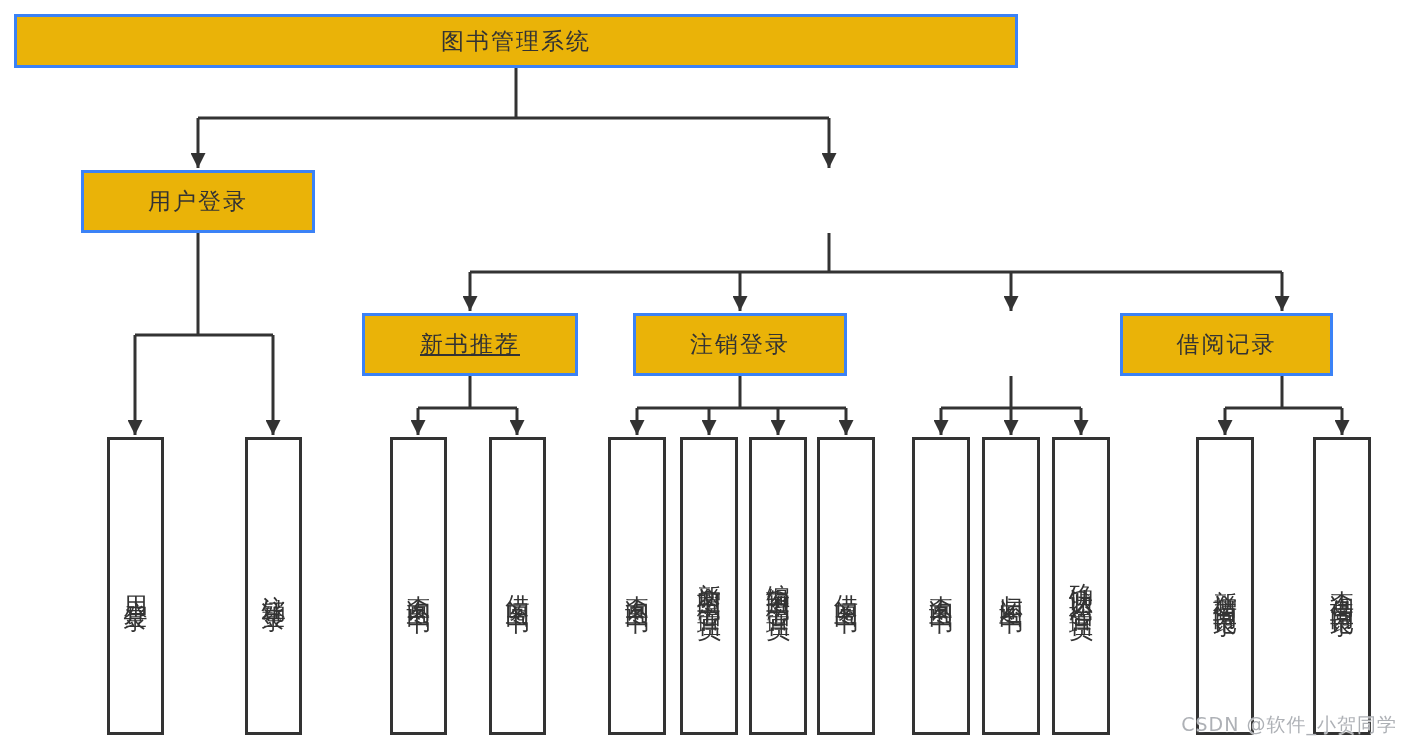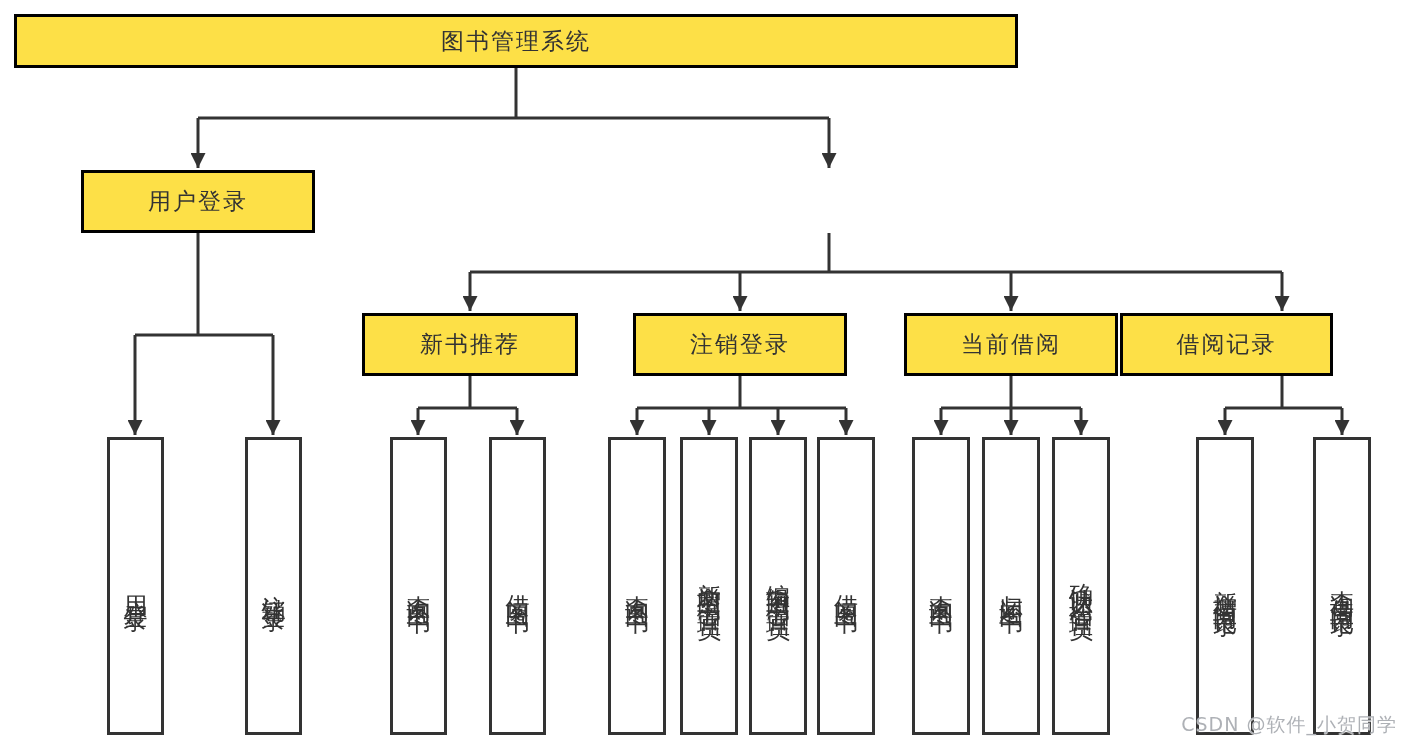--- a/index.html
+++ b/index.html
@@ -18,22 +18,22 @@
   #connectors {
     position: absolute;
     left: 0; top: 0;
     width: 1405px;
     height: 747px;
     pointer-events: none;
   }
   .node {
     position: absolute;
     box-sizing: border-box;
-    border: 3px solid #000000;
-    background: #fde047;
+    border: 3px solid #3b82f6;
+    background: #eab308;
     display: flex;
     align-items: center;
     justify-content: center;
     color: #333333;
     font-size: 23px;
     letter-spacing: 2px;
     white-space: nowrap;
     z-index: 2;
   }
   .leaf {
@@ -117,23 +117,22 @@
       <line x1="1225" y1="408" x2="1342" y2="408"></line>
       <line x1="1225" y1="408" x2="1225" y2="435" marker-end="url(#arrow)"></line>
       <line x1="1342" y1="408" x2="1342" y2="435" marker-end="url(#arrow)"></line>
     </g>
   </svg>
 
   <div class="node" style="left:14px; top:14px; width:1004px; height:54px;">图书管理系统</div>
 
   <div class="node" style="left:81px; top:170px; width:234px; height:63px;">用户登录</div>
 
-  <div class="node" style="left:362px; top:313px; width:216px; height:63px;">新书推荐</div>
+  <div class="node" style="left:362px; top:313px; width:216px; height:63px;text-decoration:underline;">新书推荐</div>
   <div class="node" style="left:633px; top:313px; width:214px; height:63px;">注销登录</div>
-  <div class="node" style="left:904px; top:313px; width:214px; height:63px;">当前借阅</div>
   <div class="node" style="left:1120px; top:313px; width:213px; height:63px;text-align:right;">借阅记录</div>
 
   <div class="leaf" style="left:107px; width:57px;">用户登录</div>
   <div class="leaf" style="left:245px; width:57px;">注销登录</div>
 
   <div class="leaf" style="left:390px; width:57px;">查询图书</div>
   <div class="leaf" style="left:489px; width:57px;">借阅图书</div>
 
   <div class="leaf" style="left:608px; width:58px;">查询图书</div>
   <div class="leaf" style="left:680px; width:58px;">新增图书（管理员）</div>

